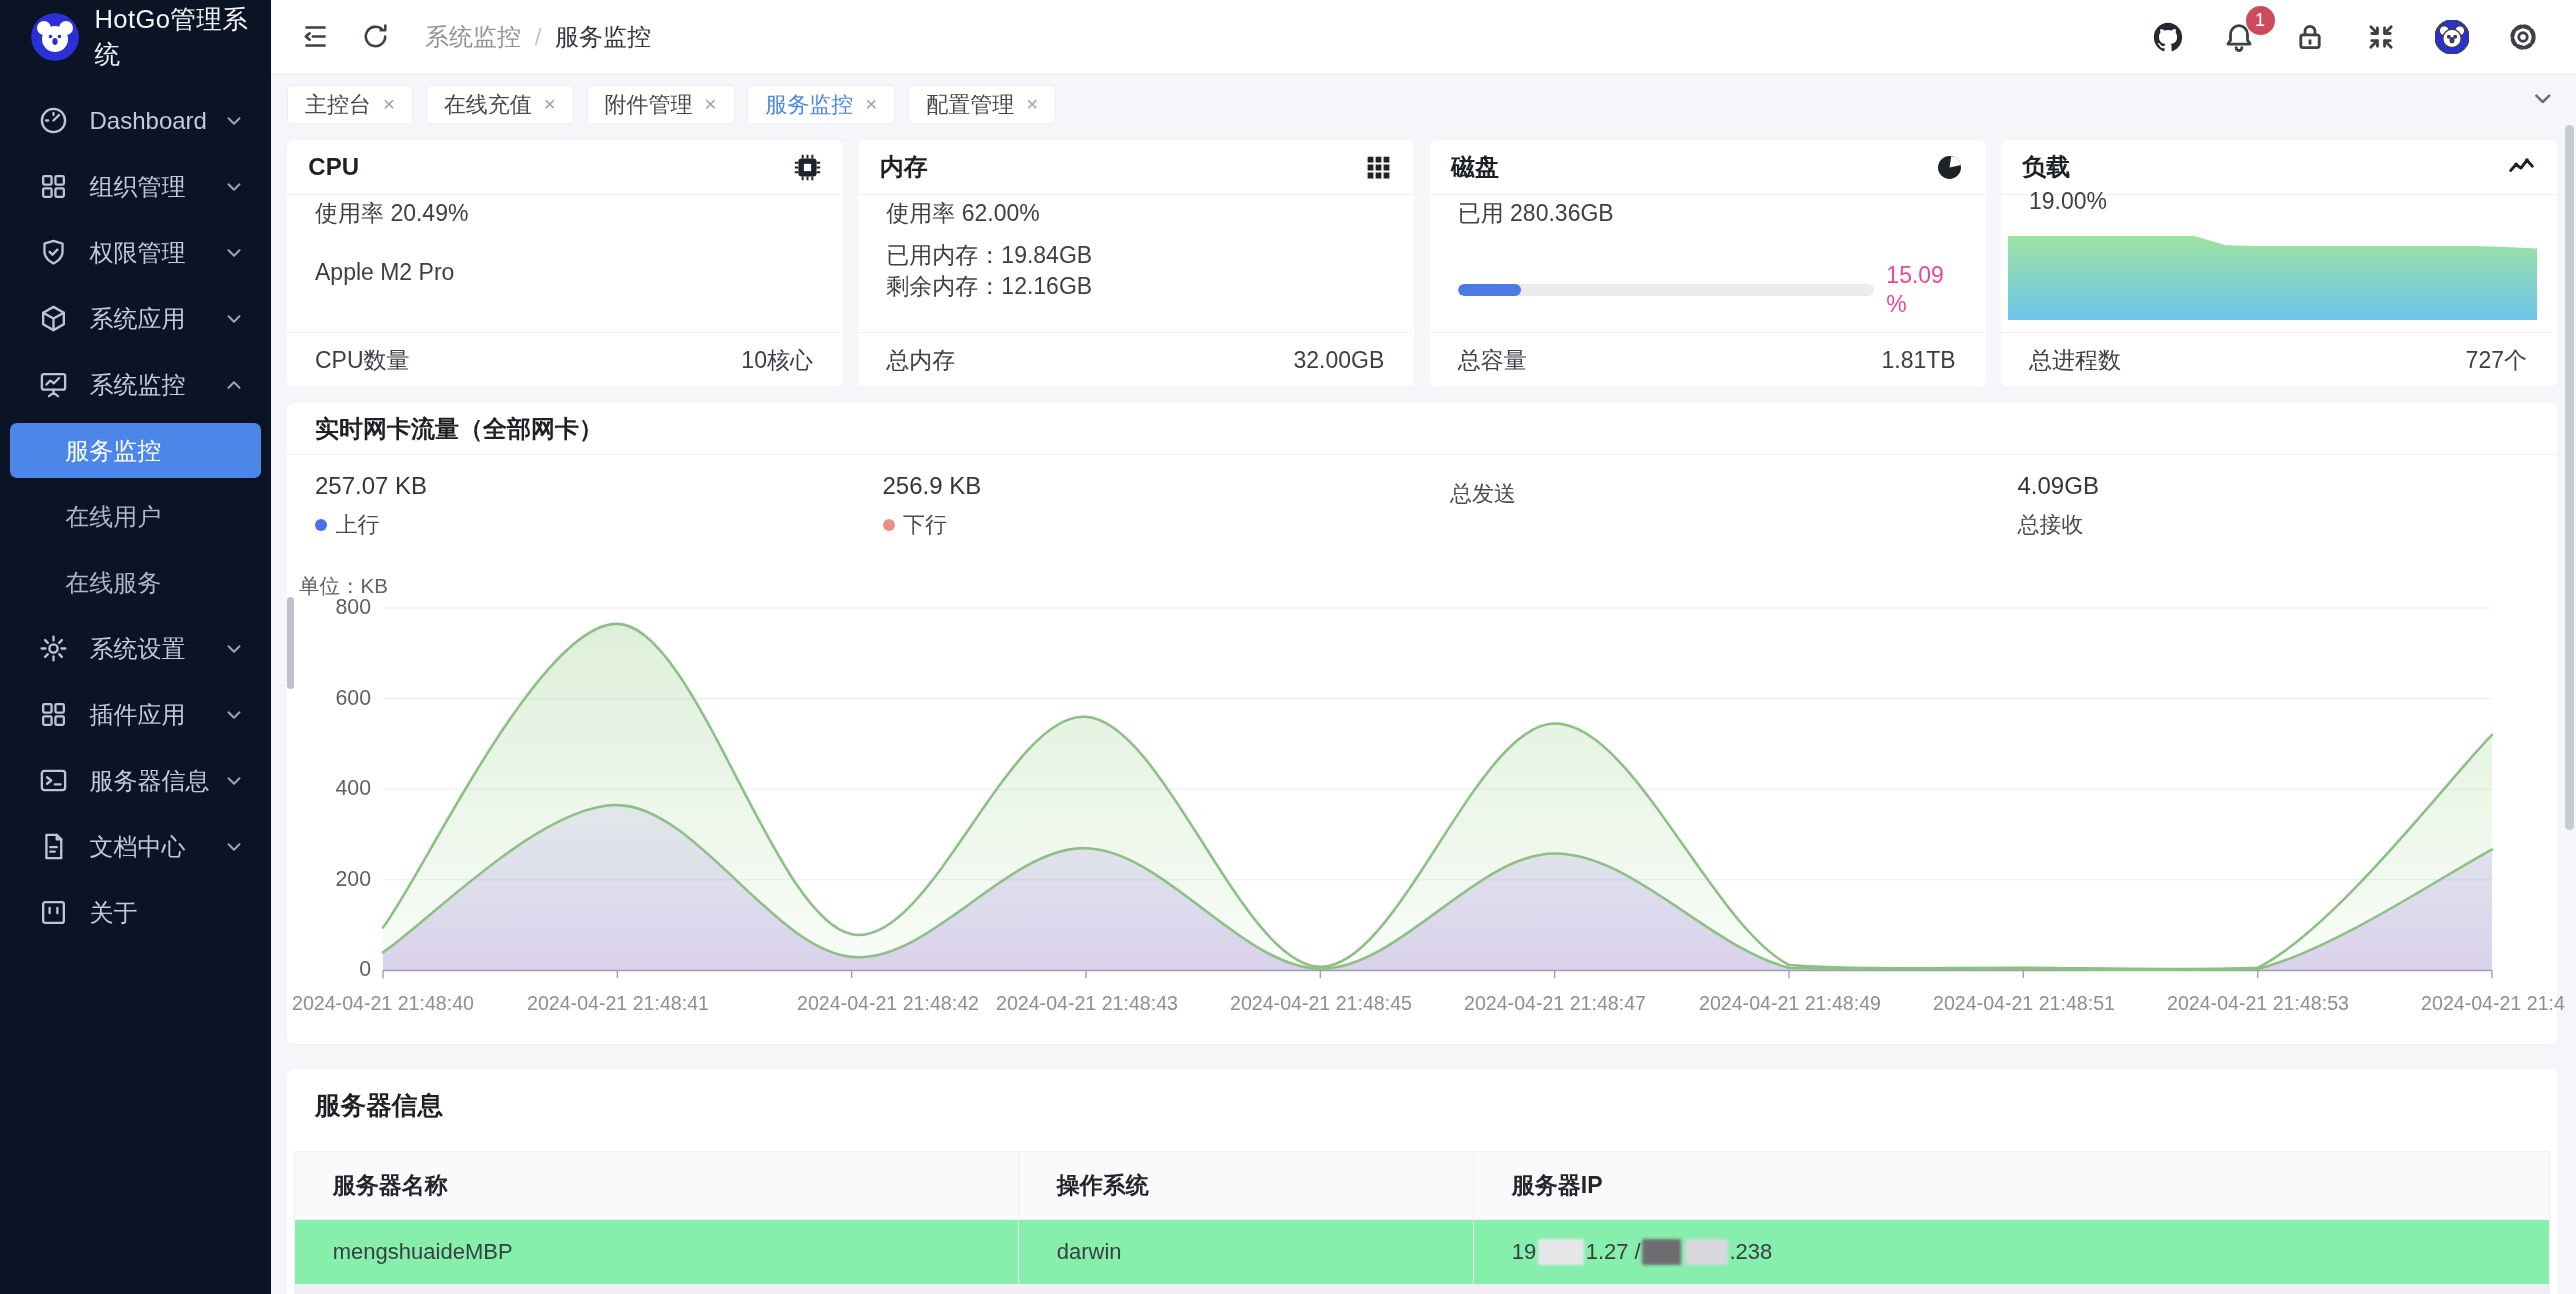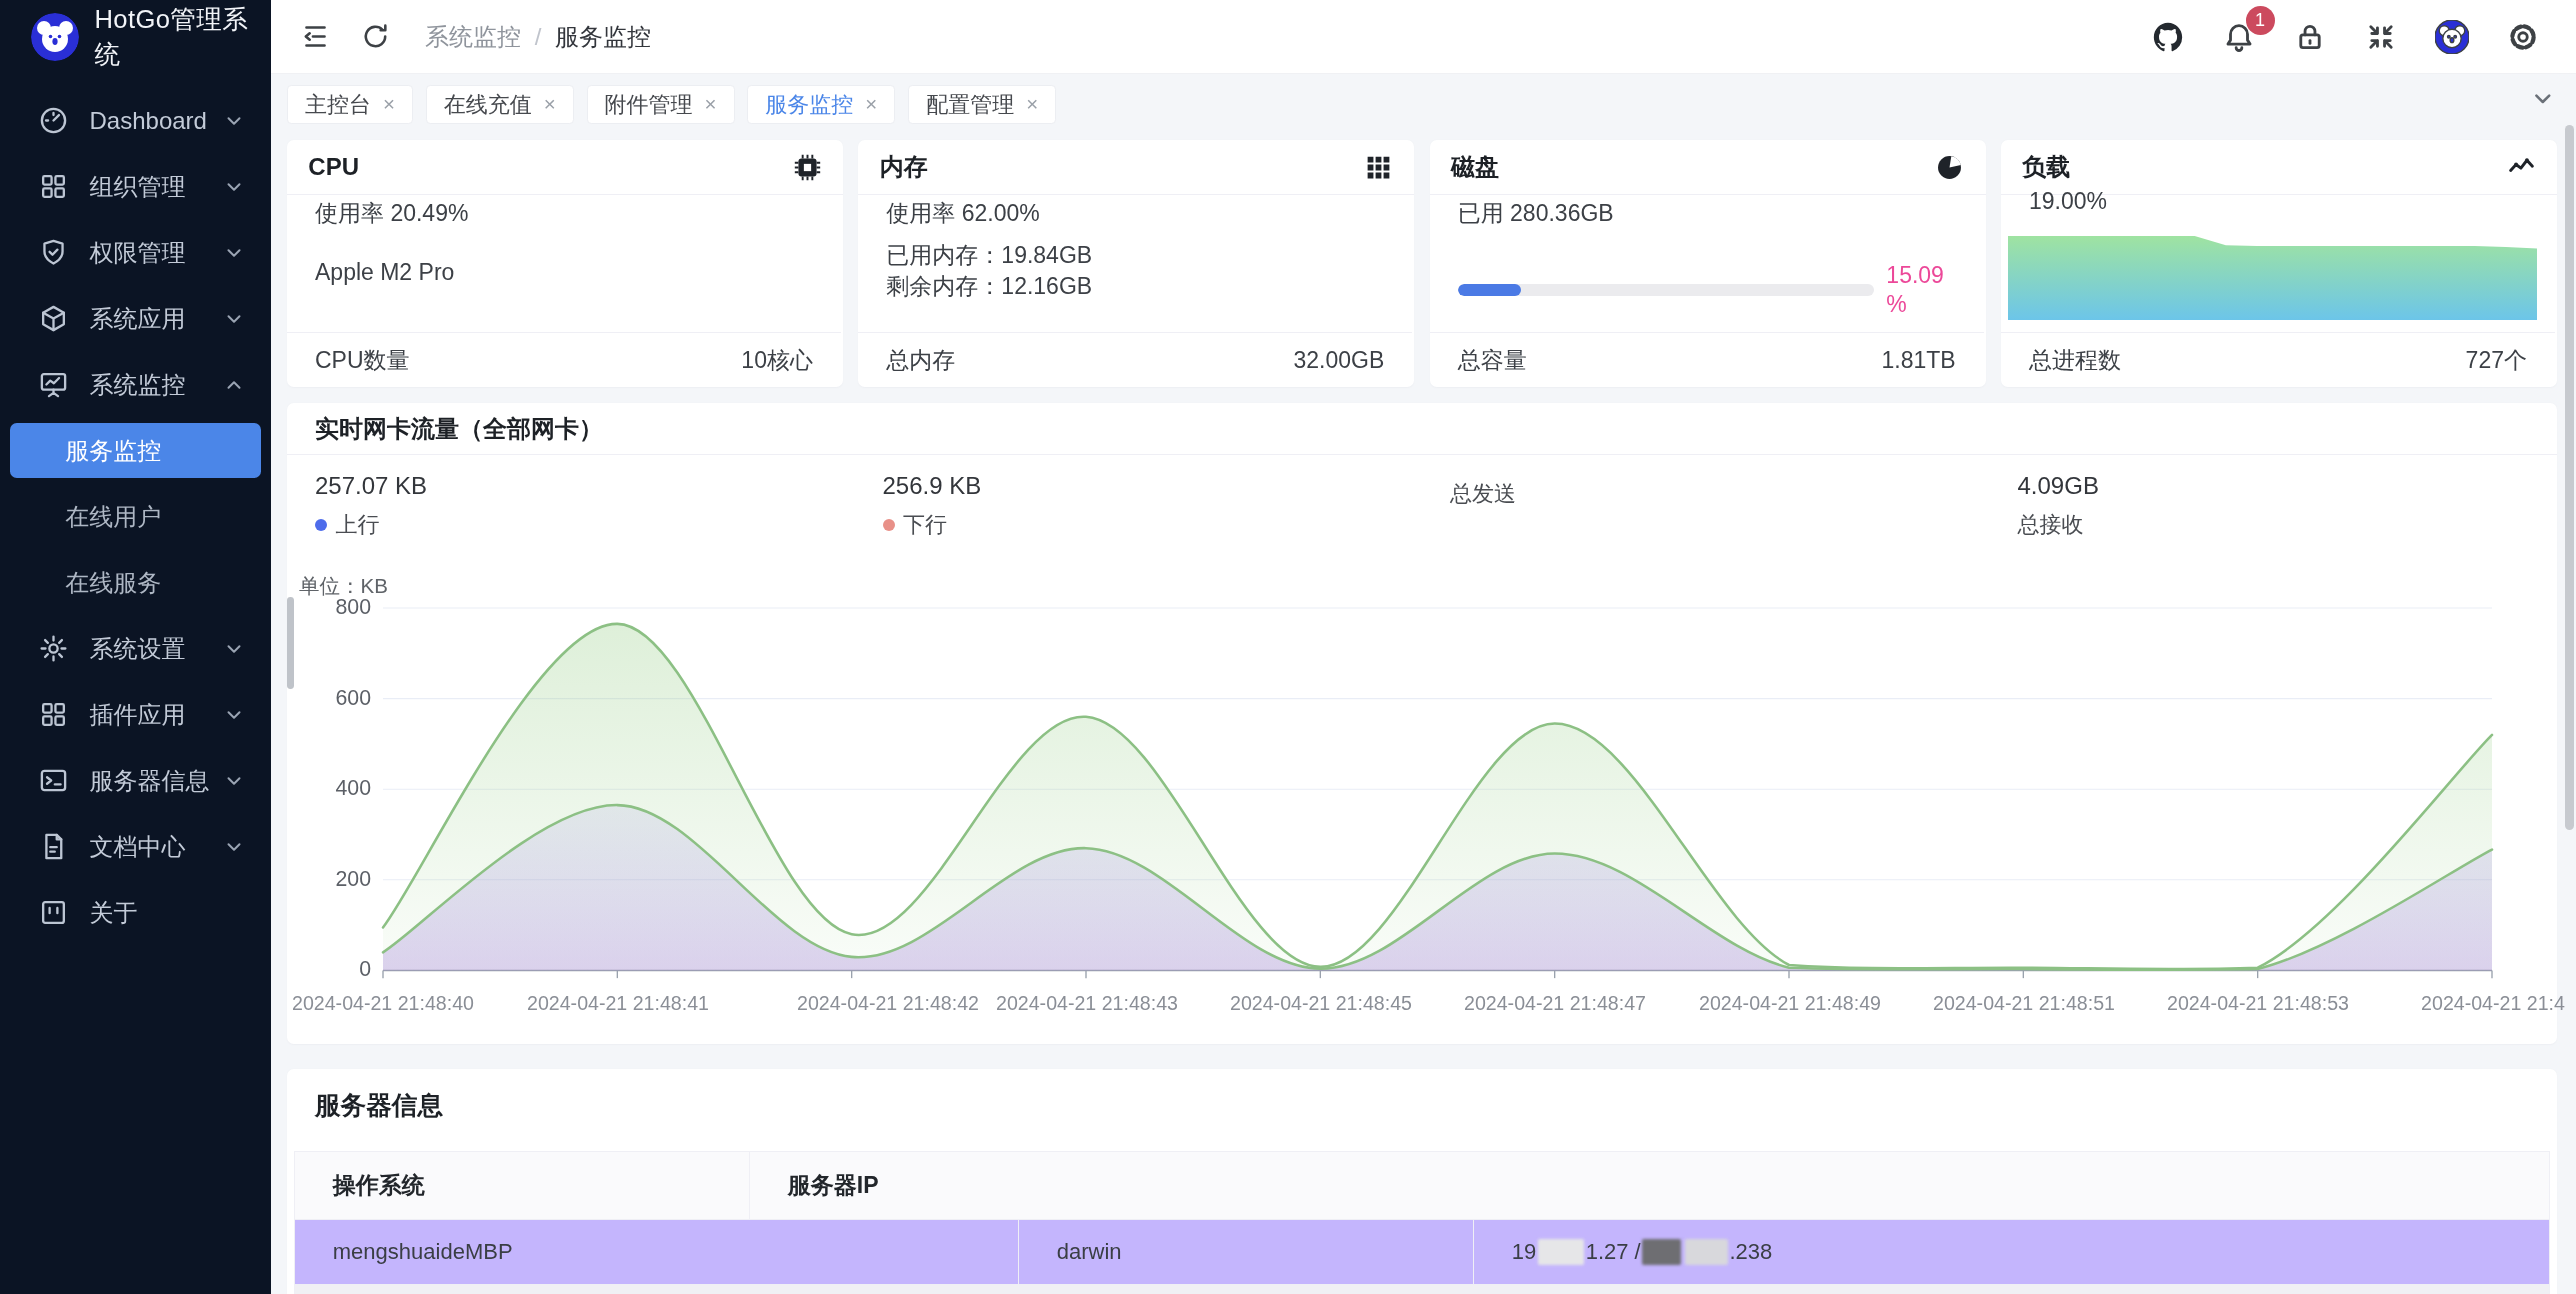--- a/index.html
+++ b/index.html
@@ -112,21 +112,21 @@
   .y-label { position:absolute; left:0; width:84px; text-align:right; font-size:21.3px; color:#5c6067; }
   .x-label { position:absolute; top:589px; transform:translateX(-50%); white-space:nowrap; font-size:19.6px; color:#8a8e96; }
 
   
   .server-card { margin-top:25px; height:358px; position:relative; overflow:hidden; }
   .sv-title { position:absolute; top:19px; left:28px; font-size:25.6px; font-weight:bold; color:#1d2126; }
   .sv-table { position:absolute; top:82px; left:6.8px; right:6.8px; border:0.9px solid #efeff5; border-bottom:none; }
   .sv-hrow { display:flex; background:#fafafc; border-bottom:0.9px solid #efeff5; height:68px; }
   .sv-hcell { display:flex; align-items:center; padding-left:38px; font-size:23px; font-weight:bold; color:#22262b; border-right:0.9px solid #efeff5; }
   .sv-hcell:last-child, .sv-cell:last-child { border-right:none; }
-  .sv-row { display:flex; background:#c4b5fd; border-bottom:0.9px solid #efeff5; height:65px; }
+  .sv-row { display:flex; background:#86efac; border-bottom:0.9px solid #efeff5; height:65px; }
   .sv-cell { display:flex; align-items:center; padding-left:38px; font-size:22px; color:#3a3e44; border-right:0.9px solid #efeff5; }
   .col-name { width:724px; flex:none; } .col-os { width:455px; flex:none; } .col-ip { flex:1; }
   .sv-strip { height:51px; background:#f0f0f4; }
   .redact { display:inline-block; height:25.6px; vertical-align:middle; border-radius:1.7px; filter:blur(1.7px); margin:0 1.7px; }
   .redact.light { background:#e6e6e8; } .redact.dark { background:#6e6e72; } .redact.mid { background:#d8d8dc; }
 
   
   .scrollbar-right { position:absolute; right:1.7px; top:125px; width:9.4px; height:705px; background:#c7cacf; border-radius:5.1px; z-index:9; }
   .scrollbar-left-mini { position:absolute; left:287px; top:597px; width:6.8px; height:92px; background:#bfc3c9; border-radius:3.4px; z-index:9; }
 </style>
@@ -584,20 +584,21 @@
           <span class="x-label" style="left: 1737px;">2024-04-21 21:48:51</span>
           <span class="x-label" style="left: 1971px;">2024-04-21 21:48:53</span>
           <span class="x-label" style="left: 2206px;">2024-04-21 21:4</span>
         </div>
     </div>
 
     <div class="card server-card">
       <div class="sv-title">服务器信息</div>
       <div class="sv-table">
         <div class="sv-hrow">
+          <div class="sv-hcell col-name">服务器名称</div>
           <div class="sv-hcell col-os">操作系统</div>
           <div class="sv-hcell col-ip">服务器IP</div>
         </div>
         <div class="sv-row">
           <div class="sv-cell col-name">mengshuaideMBP</div>
           <div class="sv-cell col-os">darwin</div>
           <div class="sv-cell col-ip">
             <span>19</span>
               <span class="redact light" style="width:46px"></span>
               <span>1.27 / </span>

